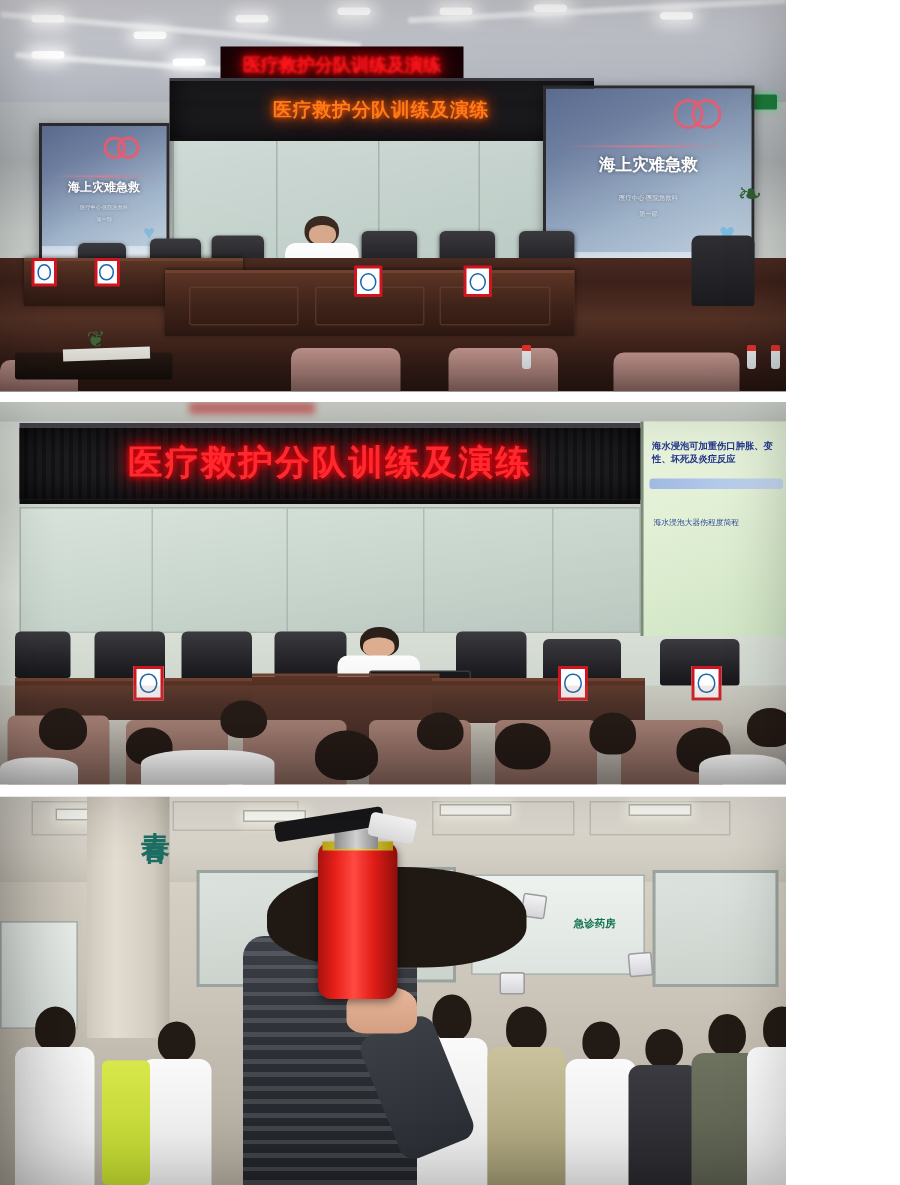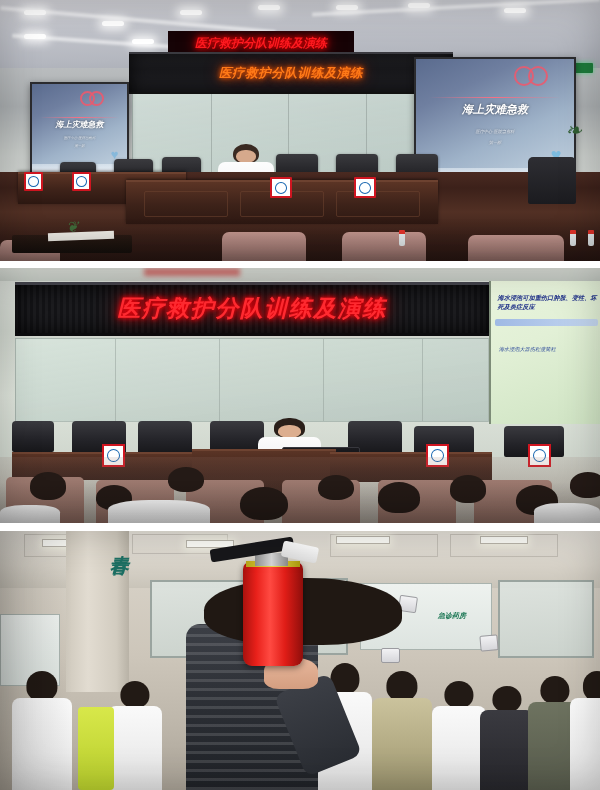--- a/index.html
+++ b/index.html
@@ -3,21 +3,21 @@
 <meta charset="utf-8">
 <title>Medical Rescue Training Photo Collage</title>
 <style>
   * { margin:0; padding:0; box-sizing:border-box; }
   html,body{
     width:600px; height:790px; background:#ffffff;
     font-family:"Liberation Sans", sans-serif; overflow:hidden;
   }
   #collage{ position:relative; width:600px; height:790px; background:#fff; }
 
-  .panel{ position:absolute; left:0; width:600px; overflow:hidden;font-style:italic; }
+  .panel{ position:absolute; left:0; width:524px; overflow:hidden; }
   #panel-1{ top:0px;   height:261px; }
   #panel-2{ top:268px; height:255px; }
   #panel-3{ top:531px; height:259px; }
   .scene{ position:absolute; inset:0; overflow:hidden; }
 
   
   .p1-ceiling{
     position:absolute; left:0; top:0; width:100%; height:30%;
     background:linear-gradient(178deg,#cfcfd4 0%,#c2c4cb 30%,#b4b7bf 65%,#9fa3ac 100%);
   }

